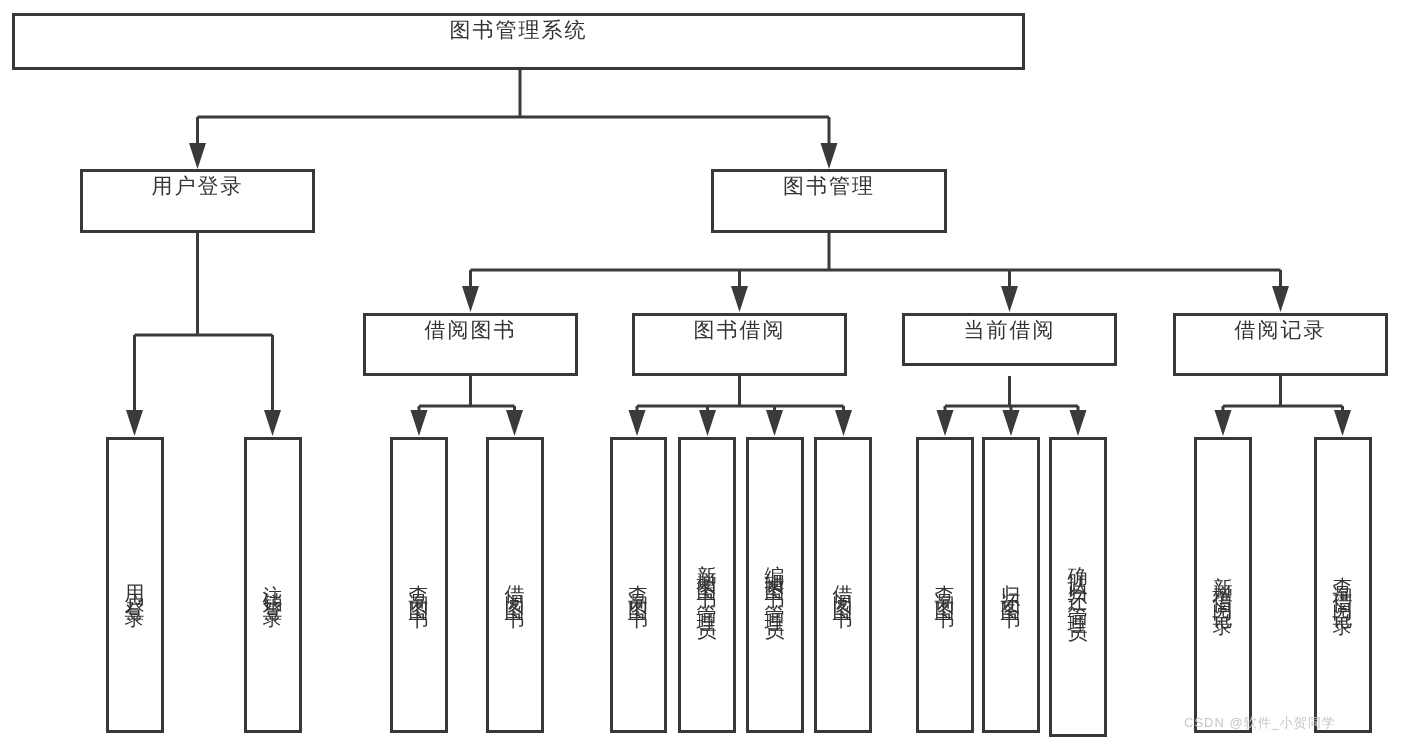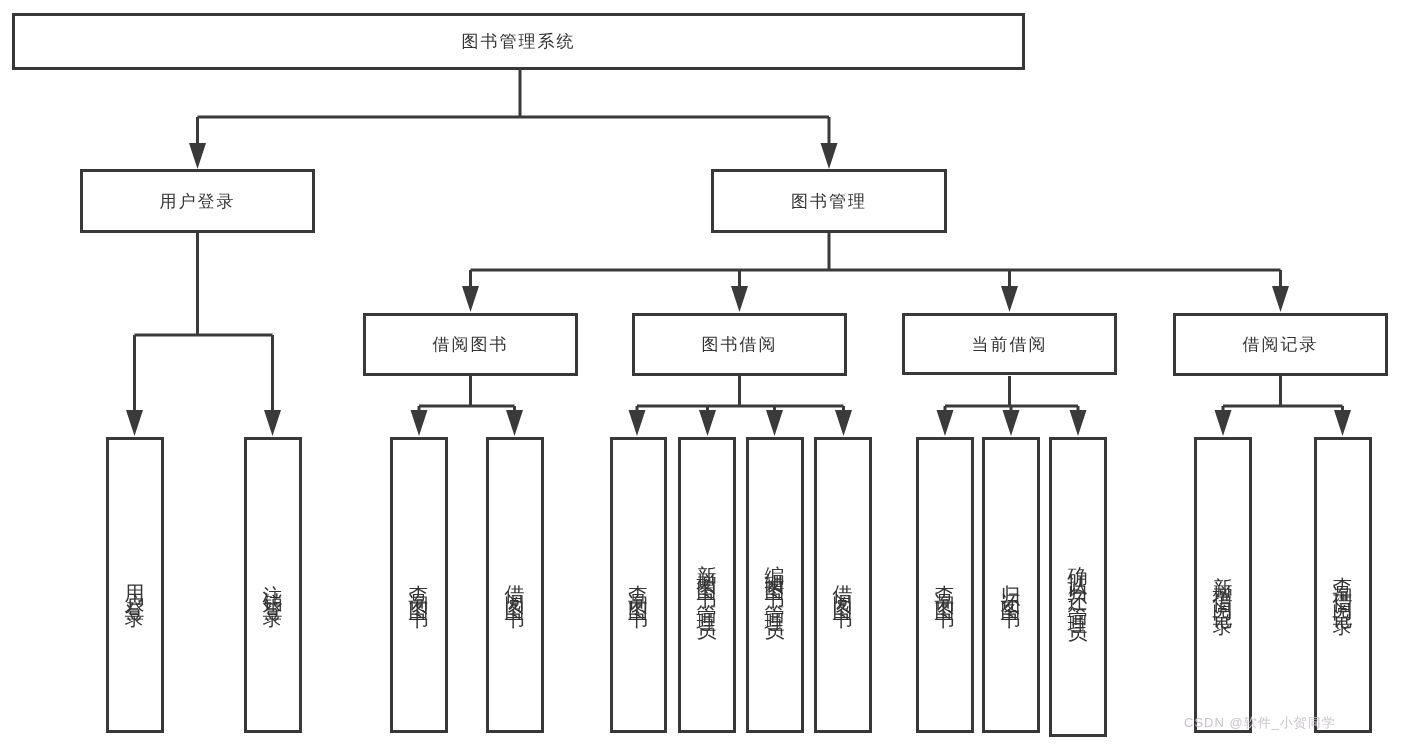--- a/index.html
+++ b/index.html
@@ -26,23 +26,23 @@
     left: 0; top: 0;
     width: 1405px; height: 747px;
   }
   .ln { fill: none; stroke: var(--line); stroke-width: 3; }
   .ar { fill: var(--line); stroke: none; }
   .hbox {
     position: absolute;
     border: 3px solid var(--border);
     background: var(--fill);
     display: flex;
-    align-items: center;
+    align-items: flex-start;
     justify-content: center;
-    font-size: 17px;
+    font-size: 21px;
     letter-spacing: 2px;
     z-index: 2;
   }
   .vbox {
     position: absolute;
     width: 58px;
     height: 296px;
     border: 3px solid var(--border);
     background: var(--fill);
     display: flex;
@@ -115,21 +115,21 @@
   <div class="hbox" style="left:711px;top:169px;width:236px;height:64px;">
     <span>图书管理</span>
   </div>
 
   <div class="hbox" style="left:363px;top:313px;width:215px;height:63px;">
     <span>借阅图书</span>
   </div>
   <div class="hbox" style="left:632px;top:313px;width:215px;height:63px;">
     <span>图书借阅</span>
   </div>
-  <div class="hbox" style="left:902px;top:313px;width:215px;height:62px;font-family:Liberation Serif, serif;">
+  <div class="hbox" style="left:902px;top:313px;width:215px;height:53px;font-family:Liberation Serif, serif;">
     <span>当前借阅</span>
   </div>
   <div class="hbox" style="left:1173px;top:313px;width:215px;height:63px;">
     <span>借阅记录</span>
   </div>
 
   <div class="vbox" style="left:106px;top:437px;">
     <span class="vtext">用户登录</span>
   </div>
   <div class="vbox" style="left:244px;top:437px;">

